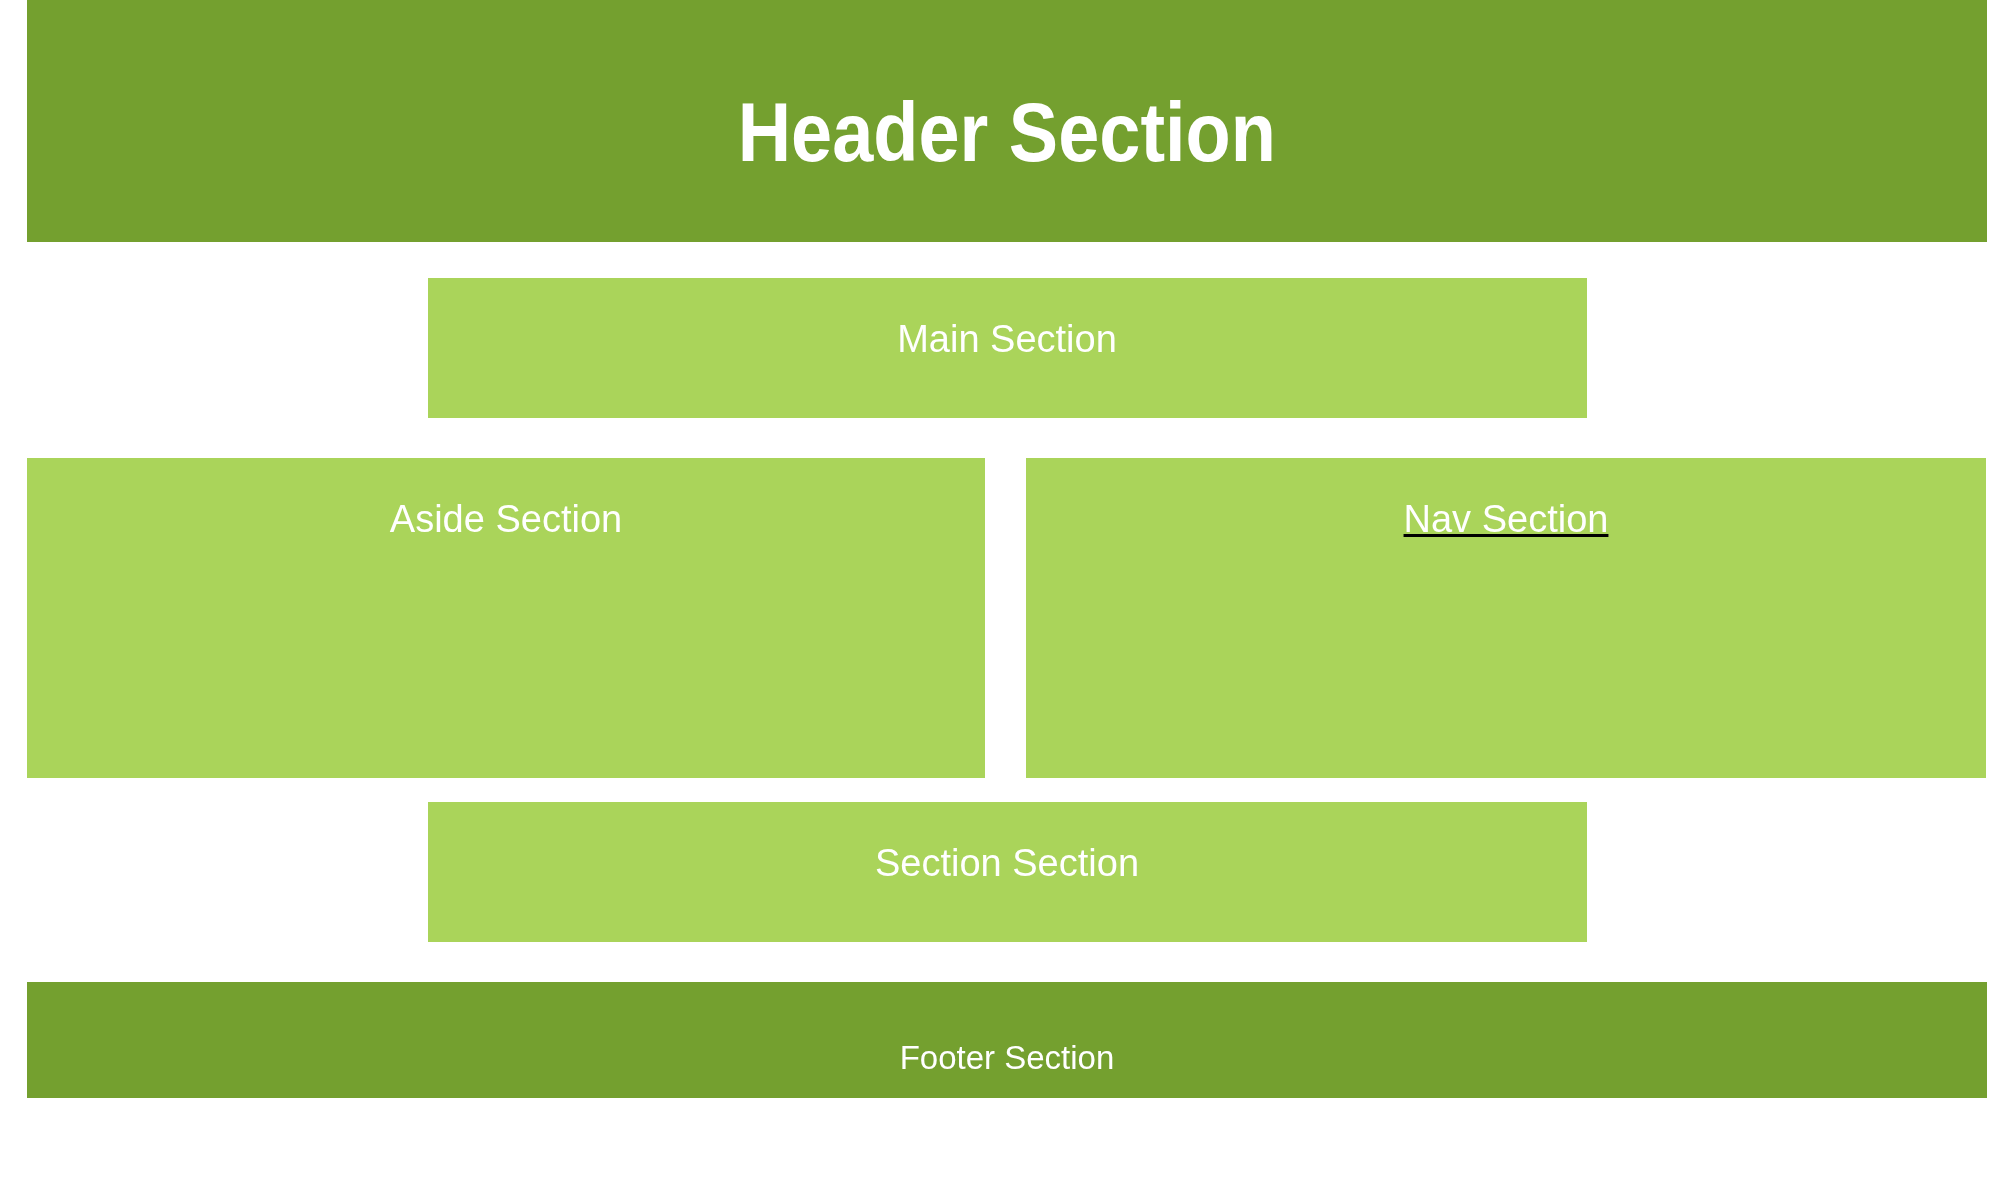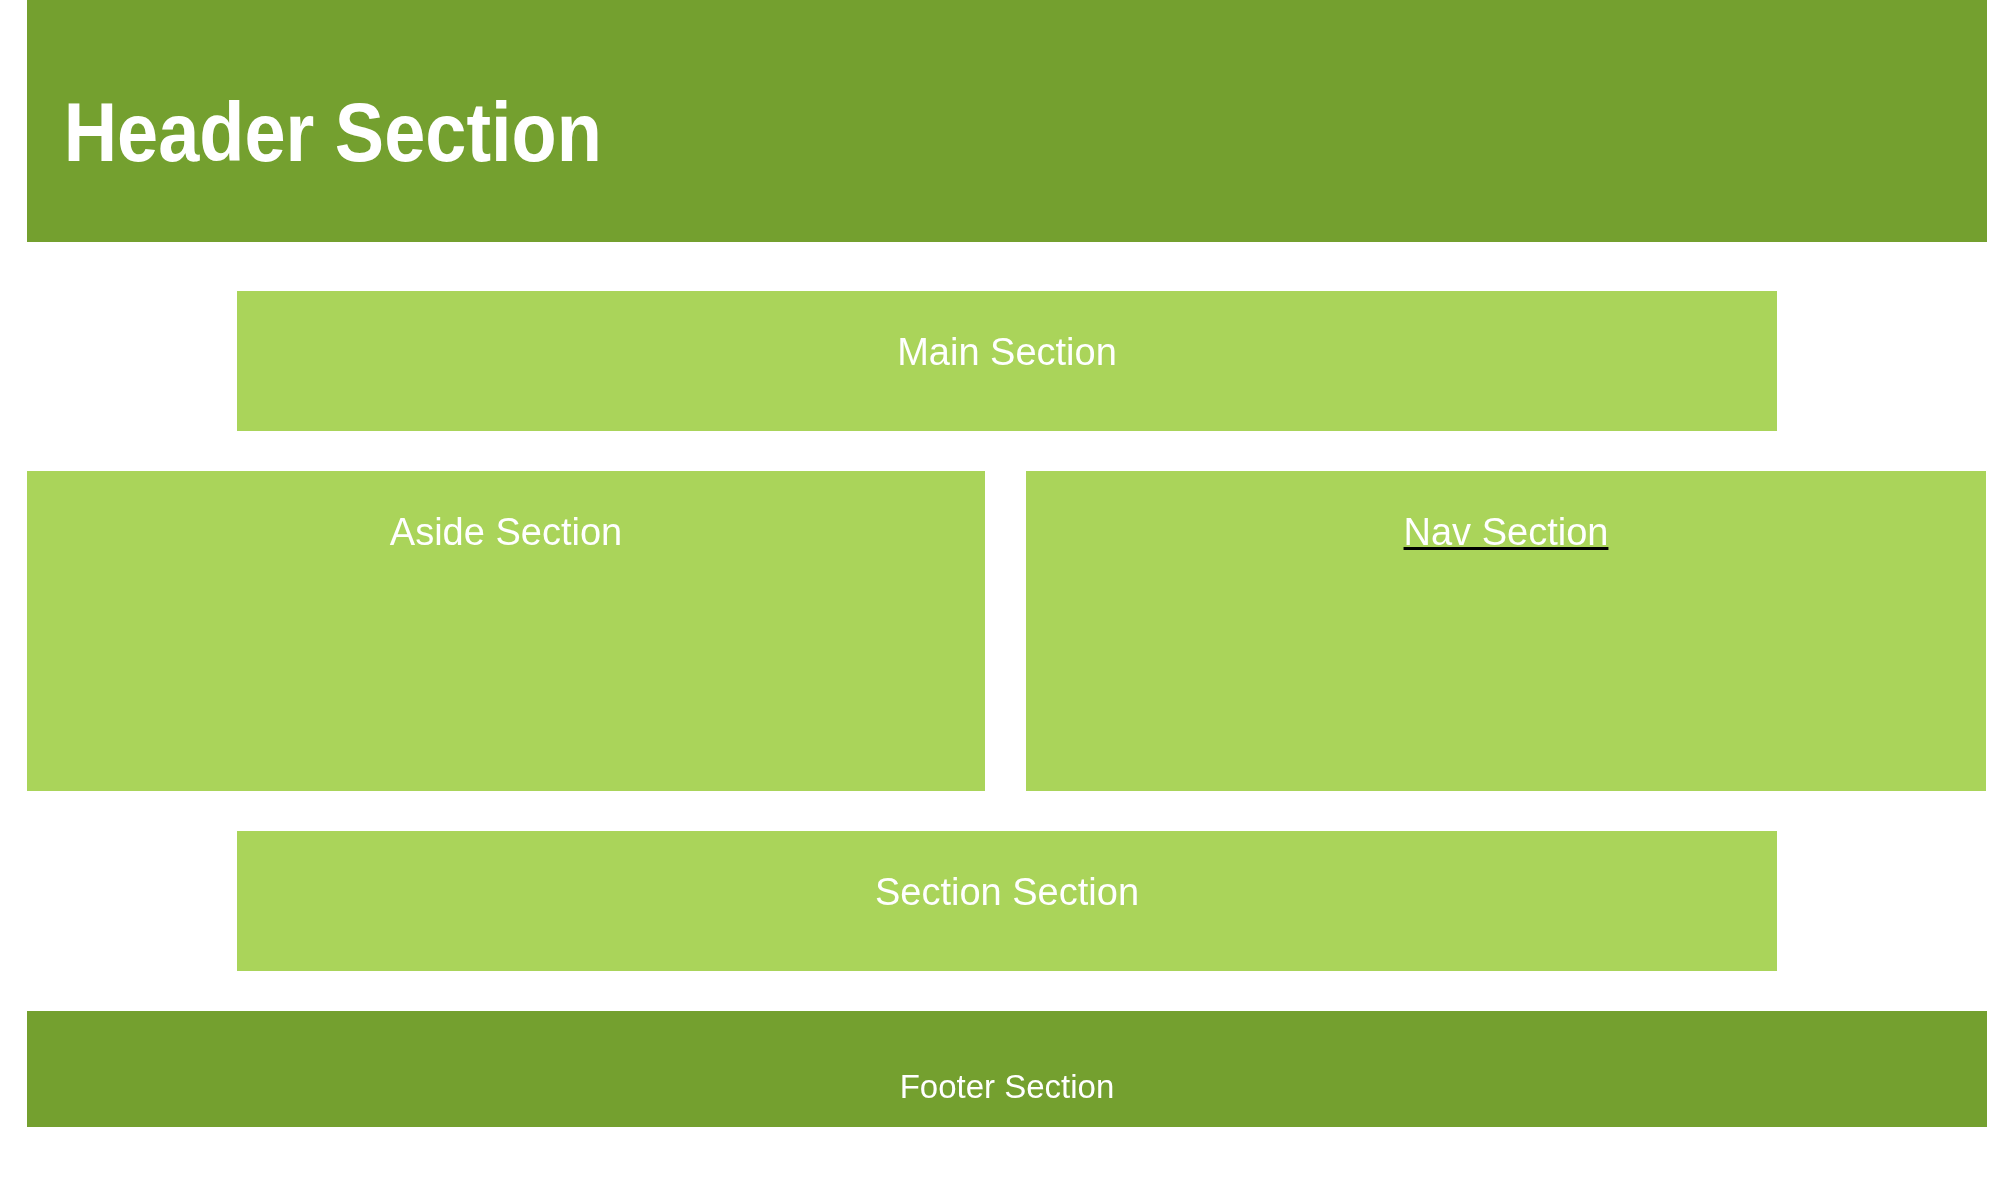--- a/index.html
+++ b/index.html
@@ -29,48 +29,48 @@
   .label {
     color: var(--text-color, #ffffff);
     text-align: center;
     font-size: 38px;
     line-height: 1.15;
     display: block;
   }
   
   .header {
     height: 242px;
-    margin-bottom: 49px;
+    margin-bottom: 36px;
     display: flex;
     align-items: center;
-    justify-content: flex-start;
+    justify-content: center;
     padding-top: 22px;
   }
   .header h1 {
     margin: 0;
     color: var(--text-color, #ffffff);
     font-size: 84px;
     font-weight: bold;
     white-space: nowrap;
     transform: scaleX(0.88);
     transform-origin: center center;
   }
   
   .narrow {
-    width: 1540px;
+    width: 1159px;
     height: 140px;
     margin: 0 auto 40px auto;
     padding-top: 40px;
   }
   
   .row {
     display: flex;
     gap: 41px;
     height: 320px;
-    margin-bottom: 40px;
+    margin-bottom: 24px;
     align-items: center;
   }
   .row .col {
     height: 320px;
     padding-top: 40px;
   }
   .col-aside { flex: 0 0 958px; }
   .col-nav   { flex: 0 0 960px; text-decoration: underline; }
   
   .footer {

